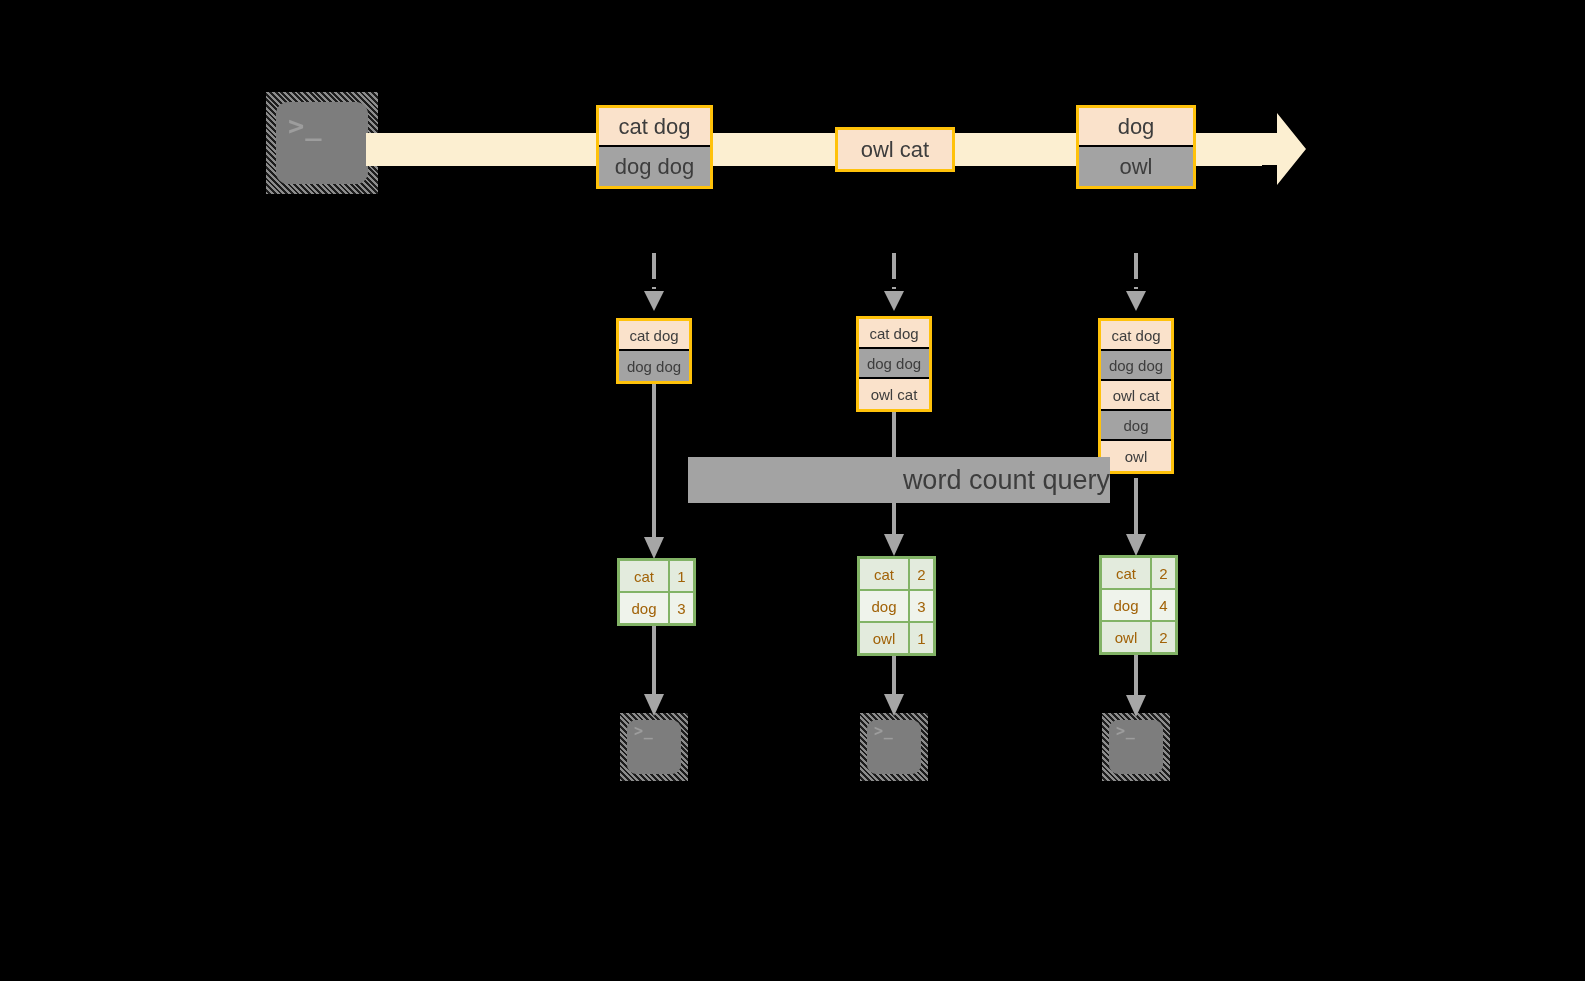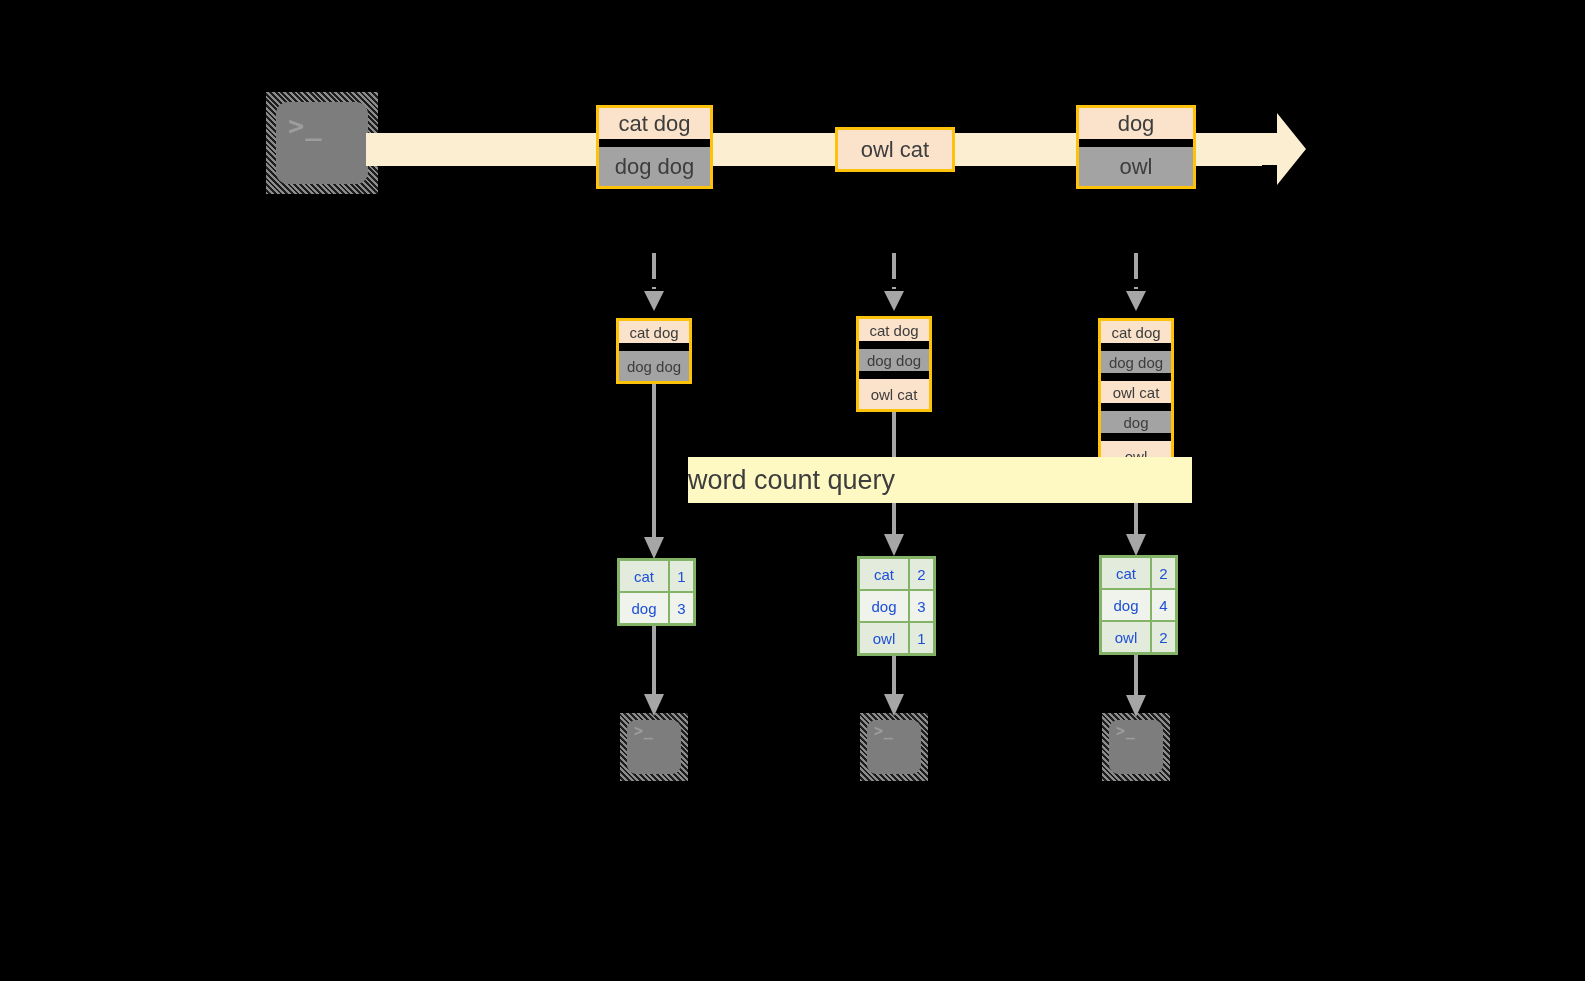--- a/index.html
+++ b/index.html
@@ -98,21 +98,21 @@
     flex-direction: column;
     z-index: 5;
   }
   .rec-stack .cell {
     box-sizing: border-box;
     display: flex;
     align-items: center;
     justify-content: center;
     color: #3d3d3d;
     white-space: nowrap;
-    border-bottom: 8px solid #000000;
+    border-bottom: 2px solid #000000;
   }
   .rec-stack .cell:last-child { border-bottom: none; }
   .rec-stack .cell.dark  { background: #fae2cb; }
   .rec-stack .cell.light { background: #a3a3a3; }
 
   
   .rec-stack.top .cell {
     height: 39px;
     font-size: 22px;
     padding: 0 14px;
@@ -140,46 +140,46 @@
     border-bottom: 2px solid #82b366;
   }
   .kv-table .row:last-child { border-bottom: none; }
   .kv-table .row .k,
   .kv-table .row .v {
     box-sizing: border-box;
     display: flex;
     align-items: center;
     justify-content: center;
     font-size: 15px;
-    color: #1d4ed8;
+    color: #a16207;
     white-space: nowrap;
   }
   .kv-table .row .k { width: 48px; }
   .kv-table .row .v { width: 25px; border-left: 2px solid #82b366; }
   .kv-table .row.dark  .k,
   .kv-table .row.dark  .v { background: #e3ebdd; }
   .kv-table .row.light .k,
   .kv-table .row.light .v { background: #eff3eb; }
 
   
   .conn {
     position: absolute;
     z-index: 2;
   }
   .conn svg { display: block; overflow: visible; }
 
   
   .query-banner {
     position: absolute;
     left: 688px; top: 457px;
-    width: 504px; height: 46px;
-    background: #fef9c3;
+    width: 422px; height: 46px;
+    background: #a3a3a3;
     display: flex;
     align-items: center;
-    justify-content: flex-start;
+    justify-content: flex-end;
     z-index: 8;
   }
   .query-banner .label {
     font-size: 27px;
     color: #3d3d3d;
     white-space: nowrap;
   }
 </style>
 </head>
 <body>

